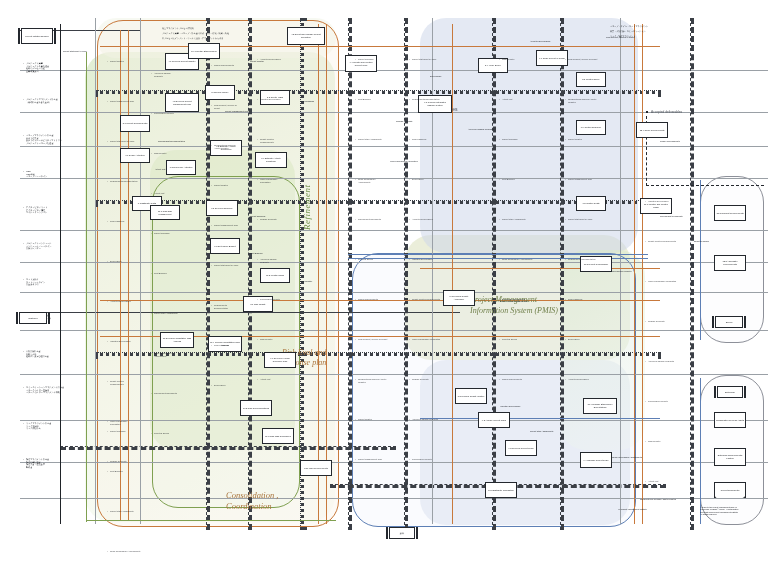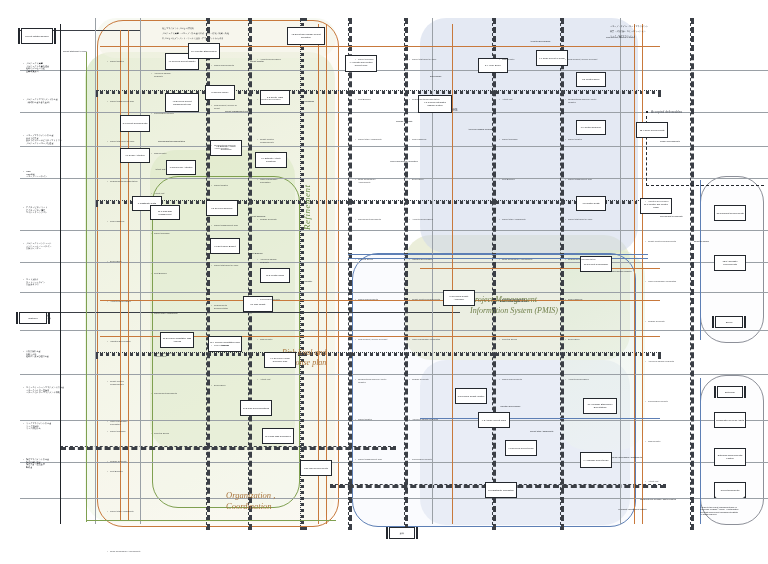--- a/index.html
+++ b/index.html
@@ -142,21 +142,21 @@
   <div class="vline c-blue" style="left:700px;top:378px;height:146px;"></div>
 
   <div class="vline c-green" style="left:86px;top:52px;height:470px;"></div>
   <div class="hline c-green" style="left:86px;top:520px;width:250px;"></div>
 
   <div class="lbl green vert" style="left:302px;top:230px;font-size:9px;letter-spacing:.5px;">Refinement</div>
 
   <div class="lbl brown" style="left:282px;top:348px;font-size:8px;line-height:1.25;white-space:pre-line;">Risk Eval and
 response plan</div>
 
-  <div class="lbl brown" style="left:226px;top:490px;font-size:8.5px;line-height:1.35;white-space:pre-line;">Organization ,
+  <div class="lbl brown" style="left:226px;top:490px;font-size:8.5px;line-height:1.35;white-space:pre-line;">Consolidation ,
 Coordination</div>
 
   <div class="lbl" style="left:470px;top:294px;font-size:8px;line-height:1.4;white-space:pre-line;color:#6f7f4a;">Project Management
 Information System (PMIS)</div>
 
   <div class="lbl grey" style="left:430px;top:106px;font-size:5px;">Deliverables</div>
 
   <div class="lbl grey" style="left:651px;top:110px;font-size:3.2px;">Accepted deliverables</div>
   <div class="legend-sq" style="left:646px;top:110.5px;"></div>
   <div class="dashbox" style="left:646px;top:116px;width:118px;height:70px;border-top:none;border-right:none;"></div>

